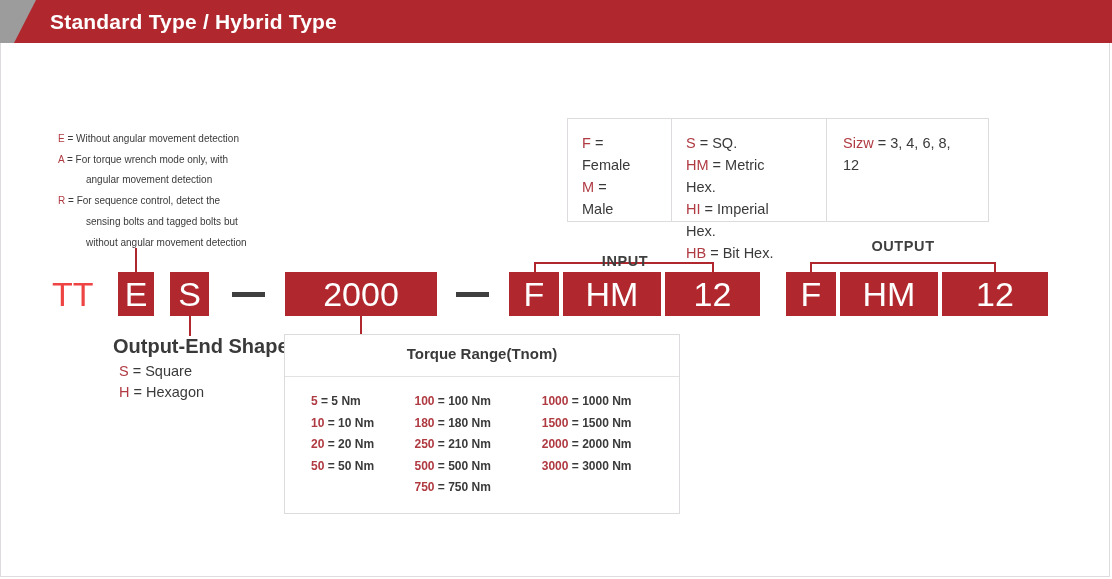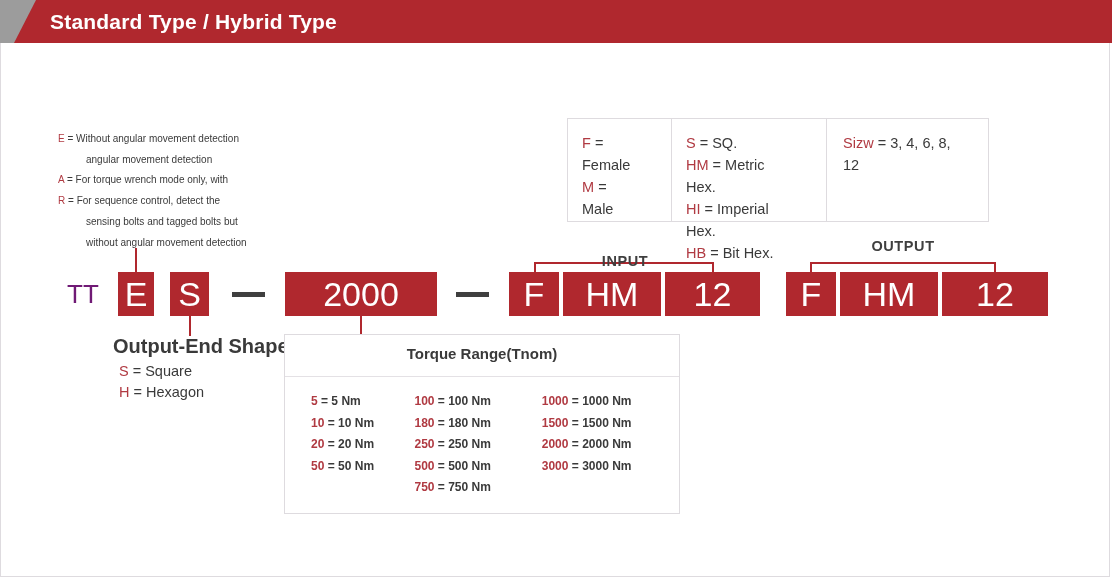--- a/index.html
+++ b/index.html
@@ -63,22 +63,22 @@
   .tbox3 .tbox-inner{padding-left:16px;}
 
   
   .coderow{position:absolute;left:0;top:0;}
   .chip{
     position:absolute;background:#b0282e;color:#ffffff;
     font-size:34px;line-height:44px;text-align:center;
     height:44px;top:272px;font-weight:normal;
   }
   .plain{
-    position:absolute;color:#701a75;font-size:26px;line-height:44px;
-    height:44px;top:272px;text-align:center;
+    position:absolute;color:#ef4444;font-size:34px;line-height:44px;
+    height:44px;top:272px;
   }
   .dash{
     position:absolute;background:#3f3f3f;height:5px;width:33px;top:292px;
   }
 
   
   .vline{position:absolute;background:#b0282e;width:2px;}
   .hline{position:absolute;background:#b0282e;height:2px;}
 
   
@@ -117,25 +117,25 @@
     <div class="header-title">Standard Type / Hybrid Type</div>
   </div>
 
   <div class="content"></div>
 
   <div class="legend">
     <div class="row">
       <span class="k">E</span>
       <span class="t">= Without angular movement detection</span>
     </div>
-    <div class="row ind t">angular movement detection</div>
     <div class="row">
       <span class="k">A</span>
       <span class="t">= For torque wrench mode only, with</span>
     </div>
+    <div class="row ind t">angular movement detection</div>
     <div class="row">
       <span class="k">R</span>
       <span class="t">= For sequence control, detect the</span>
     </div>
     <div class="row ind t">sensing bolts and tagged bolts but</div>
     <div class="row ind t">without angular movement detection</div>
   </div>
 
   <div class="topboxes">
     <div class="tbox tbox1">
@@ -201,21 +201,21 @@
     <div class="torque-body">
       <div class="tcol tcol1">
         <div><span class="k">5</span> <span class="t">= 5 Nm</span></div>
         <div><span class="k">10</span> <span class="t">= 10 Nm</span></div>
         <div><span class="k">20</span> <span class="t">= 20 Nm</span></div>
         <div><span class="k">50</span> <span class="t">= 50 Nm</span></div>
       </div>
       <div class="tcol tcol2">
         <div><span class="k">100</span> <span class="t">= 100 Nm</span></div>
         <div><span class="k">180</span> <span class="t">= 180 Nm</span></div>
-        <div><span class="k">250</span> <span class="t">= 250 Nm</span></div>
+        <div><span class="k">250</span> <span class="t">= 210 Nm</span></div>
         <div><span class="k">500</span> <span class="t">= 500 Nm</span></div>
         <div><span class="k">750</span> <span class="t">= 750 Nm</span></div>
       </div>
       <div class="tcol tcol3">
         <div><span class="k">1000</span> <span class="t">= 1000 Nm</span></div>
         <div><span class="k">1500</span> <span class="t">= 1500 Nm</span></div>
         <div><span class="k">2000</span> <span class="t">= 2000 Nm</span></div>
         <div><span class="k">3000</span> <span class="t">= 3000 Nm</span></div>
       </div>
     </div>

